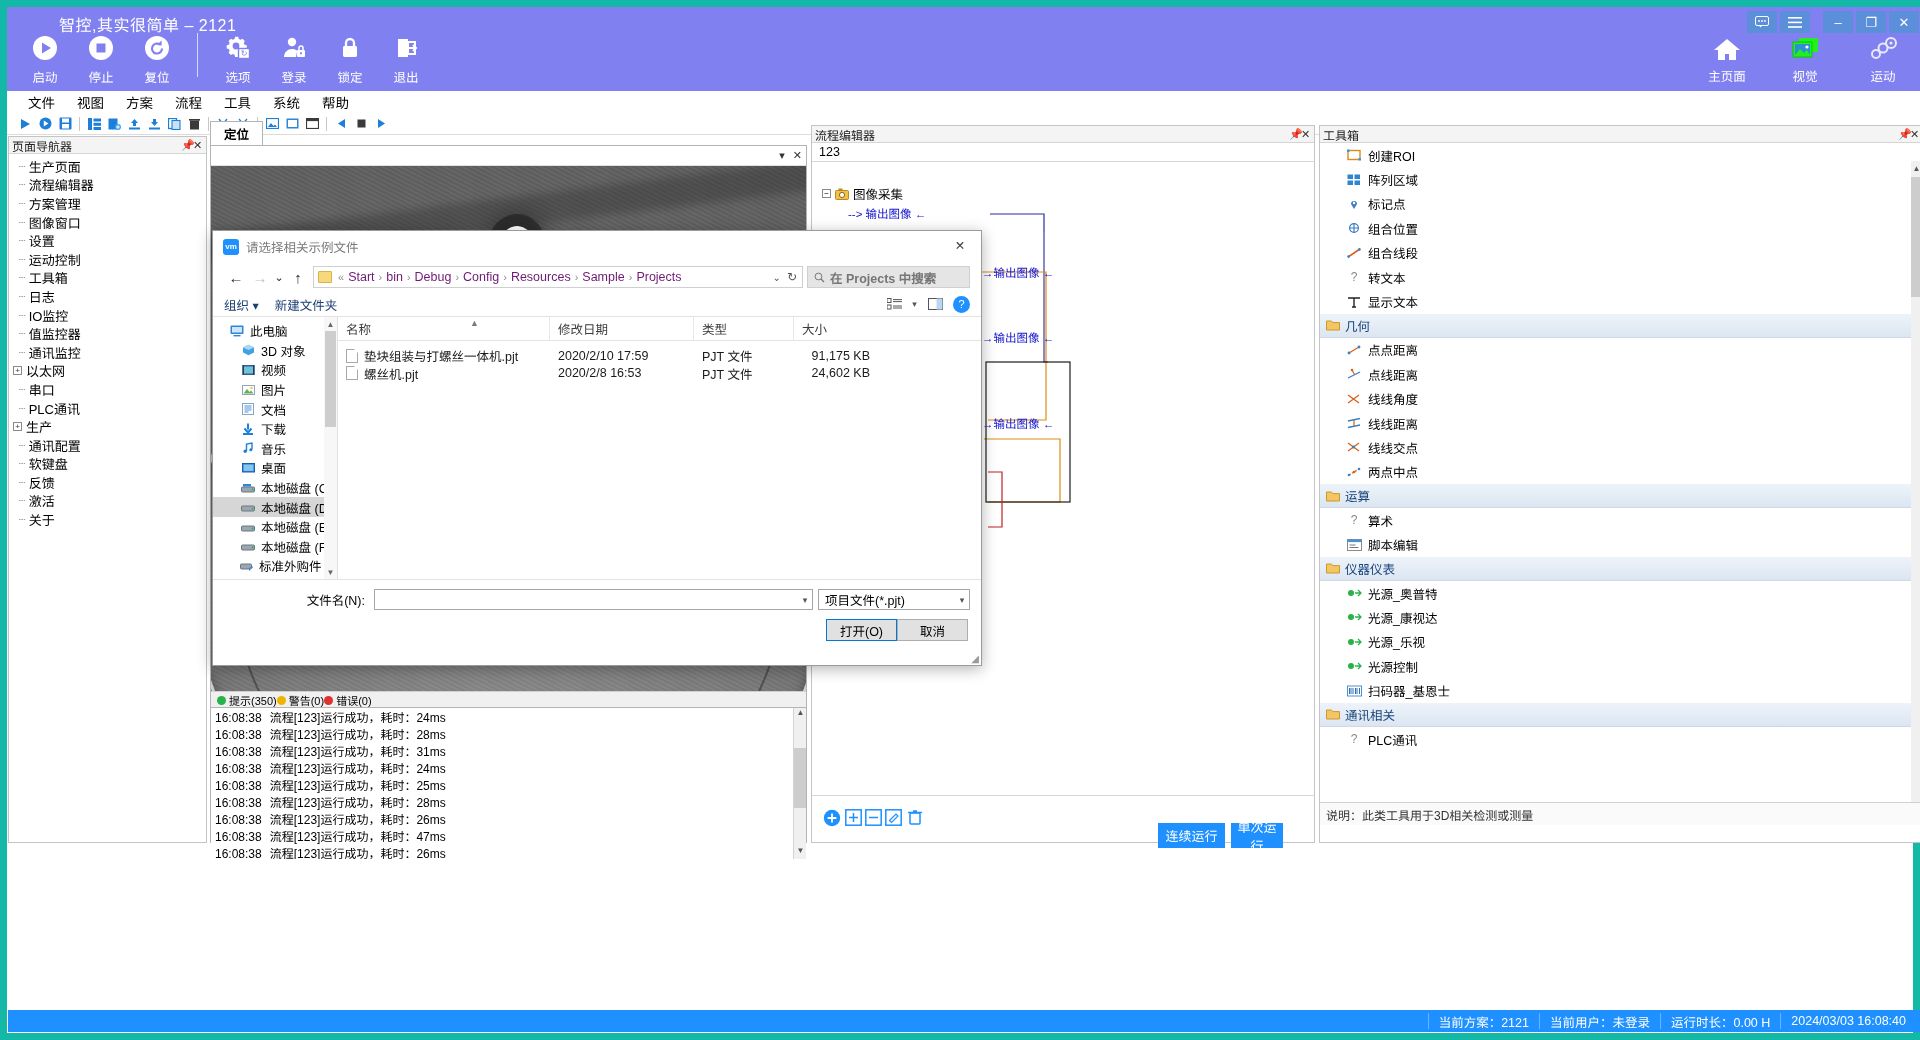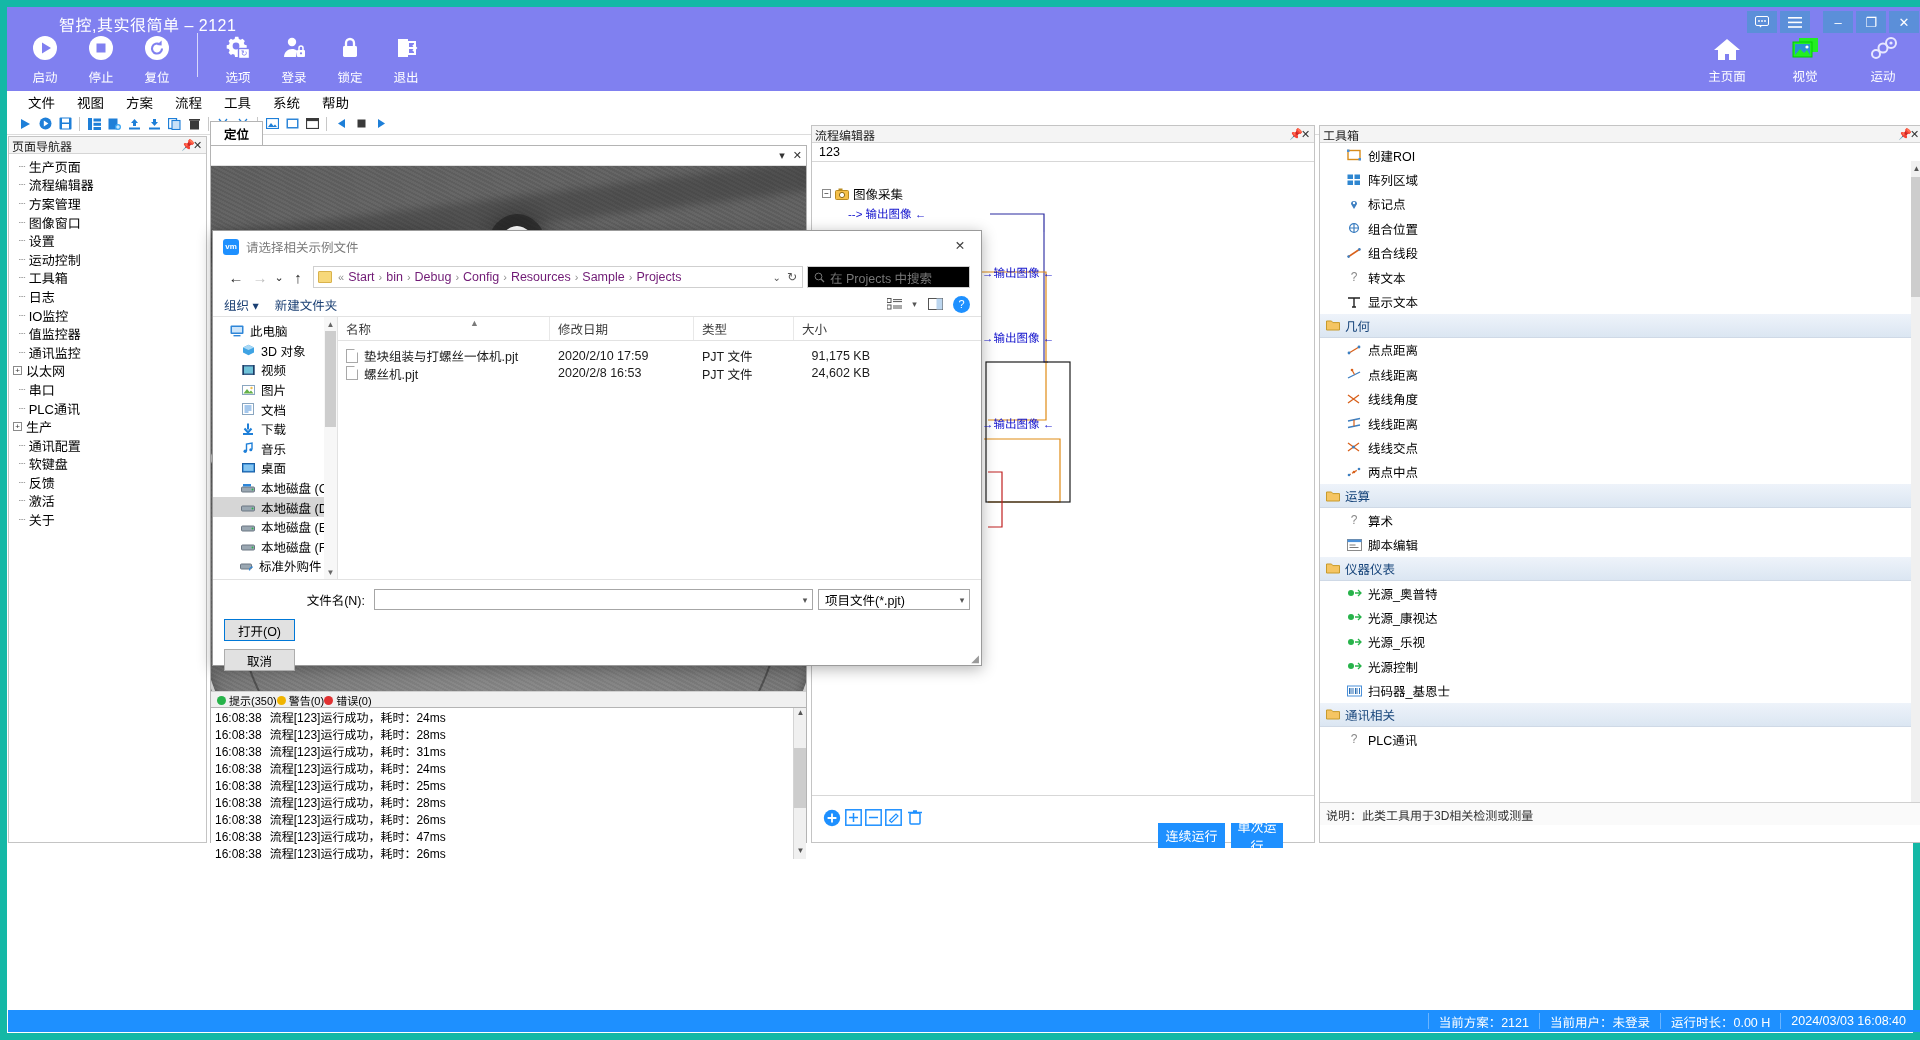--- a/index.html
+++ b/index.html
@@ -195,21 +195,21 @@
   .fd-nav-btn { width: 24px; height: 24px; display: flex; align-items: center; justify-content: center; color: #2b2b2b; cursor: pointer; font-size: 15px; }
   .fd-nav-btn.dim { color: #bdbdbd; }
   .fd-crumb {
     flex: 1; height: 22px; border: 1px solid #cfcfcf; background: #fff;
     display: flex; align-items: center; padding: 0 2px 0 4px; margin-left: 3px;
   }
   .crumb-folder { width: 14px; height: 12px; background: #f7d87a; border: 1px solid #d9b24c; border-radius: 1px; margin-right: 5px; }
   .crumb-seg { color: #701a75; padding: 0 3px; cursor: pointer; }
   .crumb-sep { color: #8d8d8d; font-size: 11px; padding: 0 1px; }
   .crumb-tail { margin-left: auto; display: flex; align-items: center; gap: 6px; padding-right: 3px; color: #555; }
-  .fd-search { width: 163px; height: 22px; border: 1px solid #cfcfcf; background: #000000; display: flex; align-items: center; padding-left: 6px; margin-left: 4px; color: #767676; }
+  .fd-search { width: 163px; height: 22px; border: 1px solid #cfcfcf; background: #e5e5e5; display: flex; align-items: center; padding-left: 6px; margin-left: 4px; color: #767676; font-weight: bold; }
   .fd-cmdrow { height: 25px; display: flex; align-items: center; padding: 0 11px; border-bottom: 1px solid #e2e2e2; gap: 0; }
   .fd-cmd { color: #1a3f73; padding: 0 9px 0 0; cursor: pointer; }
   .fd-cmd.first { padding-right: 16px; }
   .fd-viewbtns { margin-left: auto; display: flex; align-items: center; gap: 4px; }
   .fd-viewbtn { width: 22px; height: 19px; display: flex; align-items: center; justify-content: center; cursor: pointer; }
   .fd-help { width: 17px; height: 17px; border-radius: 50%; background: #1e90ff; color: #fff; font-size: 11px; display: flex; align-items: center; justify-content: center; cursor: pointer; margin-left: 3px; }
 
   .fd-main { display: flex; height: 262px; }
   .fd-tree { width: 125px; border-right: 1px solid #e2e2e2; position: relative; overflow: hidden; }
   .fd-tree-scroll { padding-top: 4px; }
@@ -230,21 +230,21 @@
   .file-ico { width: 12px; height: 14px; background: #fff; border: 1px solid #a8a8a8; margin-right: 6px; position: relative; flex: none; }
   .file-ico::after { content: ""; position: absolute; right: -1px; top: -1px; border-left: 4px solid transparent; border-top: 4px solid #fff; }
 
   .fd-bottom { border-top: 1px solid #e2e2e2; padding: 9px 11px 0 11px; }
   .fd-fnrow { display: flex; align-items: center; }
   .fd-fnlabel { width: 150px; text-align: right; padding-right: 9px; font-size: 12.5px; }
   .fd-fninput { flex: 1; height: 21px; border: 1px solid #a6a6a6; background: #fff; display: flex; align-items: center; padding-left: 4px; color: #222; }
   .fd-fninput .cv { flex: 1; }
   .fd-caret { width: 14px; text-align: center; color: #555; font-size: 9px; }
   .fd-filter { width: 152px; height: 21px; border: 1px solid #a6a6a6; background: #fff; display: flex; align-items: center; padding-left: 6px; margin-left: 5px; }
-  .fd-btnrow { display: flex; justify-content: flex-end; gap: 8px; margin-top: 9px; padding-right: 2px; flex-direction: column; }
+  .fd-btnrow { display: flex; justify-content: flex-end; gap: 0; margin-top: 9px; padding-right: 2px; }
   .fd-btn {
     width: 71px; height: 22px; background: #e1e1e1; border: 1px solid #adadad;
     font-size: 12.5px; display: flex; align-items: center; justify-content: center;
     cursor: pointer; font-family: inherit; color: #000;
   }
   .fd-btn.primary { background: #e1e1e1; border-color: #0078d7; }
   .fd-grip { position: absolute; right: 2px; bottom: 1px; color: #9a9a9a; font-size: 10px; }
 </style>
 </head>
 <body>

